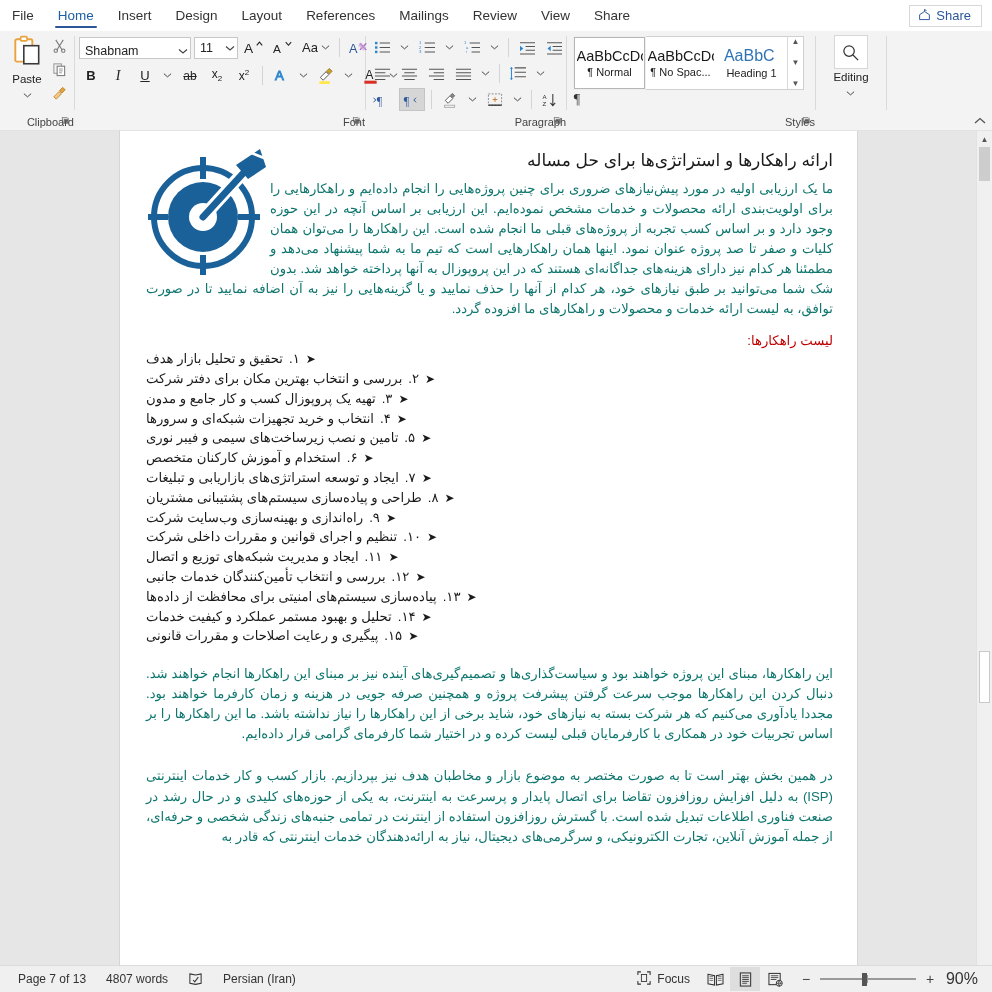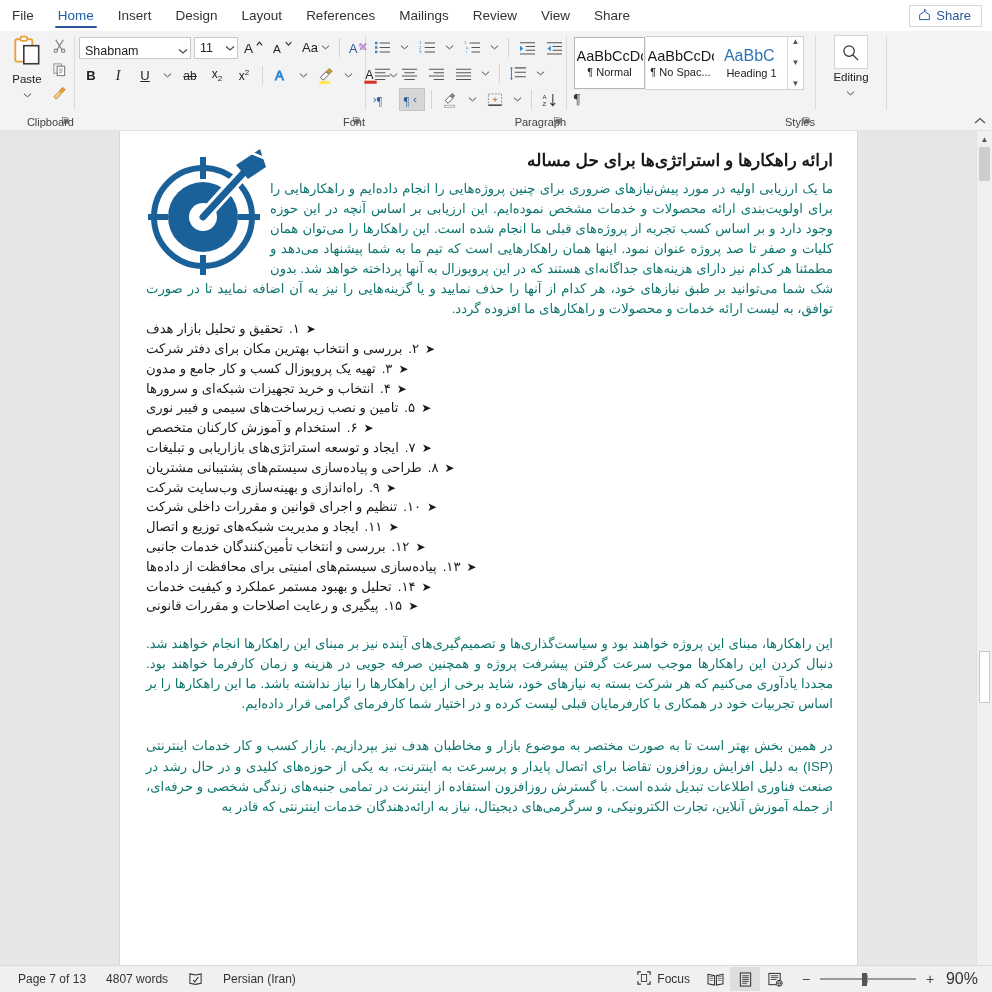--- a/index.html
+++ b/index.html
@@ -109,21 +109,21 @@
   .ribbon-collapse { position:absolute; right:6px; bottom:3px; font-size:11px; color:#444; cursor:default; }
 
   
   .docarea { flex: 1 1 auto; position: relative; background: #e6e6e6; overflow: hidden; }
   .page {
     position: absolute; left: 120px; top: 0; width: 737px; bottom: 0;
     background: #fff; box-shadow: 0 0 0 1px #d5d5d5;
   }
   .pagecontent { position: absolute; left: 0; right: 0; top: 0; padding: 18px 24px 0 26px; }
   h1.doc-h1 {
-    font-size: 17px; font-weight: bold; color: #1a1a1a; 
+    font-size: 17px; font-weight: normal; color: #1a1a1a; 
     direction: rtl; margin: 0 0 6px 0; line-height: 1.4;
   }
   .hero-wrap { position: relative; }
   .hero-img { float: left; width: 118px; height: 126px; margin: 0 4px 2px 2px; shape-outside: margin-box; }
   p.body {
     font-size: 13.2px; line-height: 1.52; color: #0f766e; direction: rtl;
     text-align: justify; margin: 0;
   }
 
   .list-title { direction: rtl; text-align: right; color: #c00000; font-size: 13.2px; margin: 14px 0 1px 0; }
@@ -629,20 +629,21 @@
               <path d="M55 68 L104 14" stroke="#ffffff" stroke-width="13" stroke-linecap="round"></path>
               <path d="M55 68 L100 19" stroke="#1a6099" stroke-width="7" stroke-linecap="round"></path>
               <path d="M88 16 L112 0 L118 18 L100 30 Z" fill="#1a6099"></path>
               <path d="M101 3 L116 9" stroke="#ffffff" stroke-width="2.6"></path>
             </svg>
           </div>
           <h1 class="doc-h1">ارائه راهکارها و استراتژی‌ها برای حل مساله</h1>
           <p class="body">ما یک ارزیابی اولیه در مورد پیش‌نیازهای ضروری برای چنین پروژه‌هایی را انجام داده‌ایم و راهکارهایی را برای اولویت‌بندی ارائه محصولات و خدمات مشخص نموده‌ایم. این ارزیابی بر اساس آنچه در این حوزه وجود دارد و بر اساس کسب تجربه از پروژه‌های قبلی ما انجام شده است. این راهکارها را می‌توان همان کلیات و صفر تا صد پروژه عنوان نمود. اینها همان راهکارهایی است که تیم ما به شما پیشنهاد می‌دهد و مطمئنا هر کدام نیز دارای هزینه‌های جداگانه‌ای هستند که در این پروپوزال به آنها پرداخته خواهد شد. بدون شک شما می‌توانید بر طبق نیازهای خود، هر کدام از آنها را حذف نمایید و یا گزینه‌هایی را نیز به آن اضافه نمایید تا در صورت توافق، به لیست ارائه خدمات و محصولات و راهکارهای ما افزوده گردد.</p>
         </div>
 
+        <div class="list-title">لیست راهکارها:</div>
 
         <ul class="solutions">
           <li>
               <span class="mk">➤</span>
               <span class="num">۱.</span>
               <span class="txt">تحقیق و تحلیل بازار هدف</span>
             </li>
           <li>
               <span class="mk">➤</span>
               <span class="num">۲.</span>

